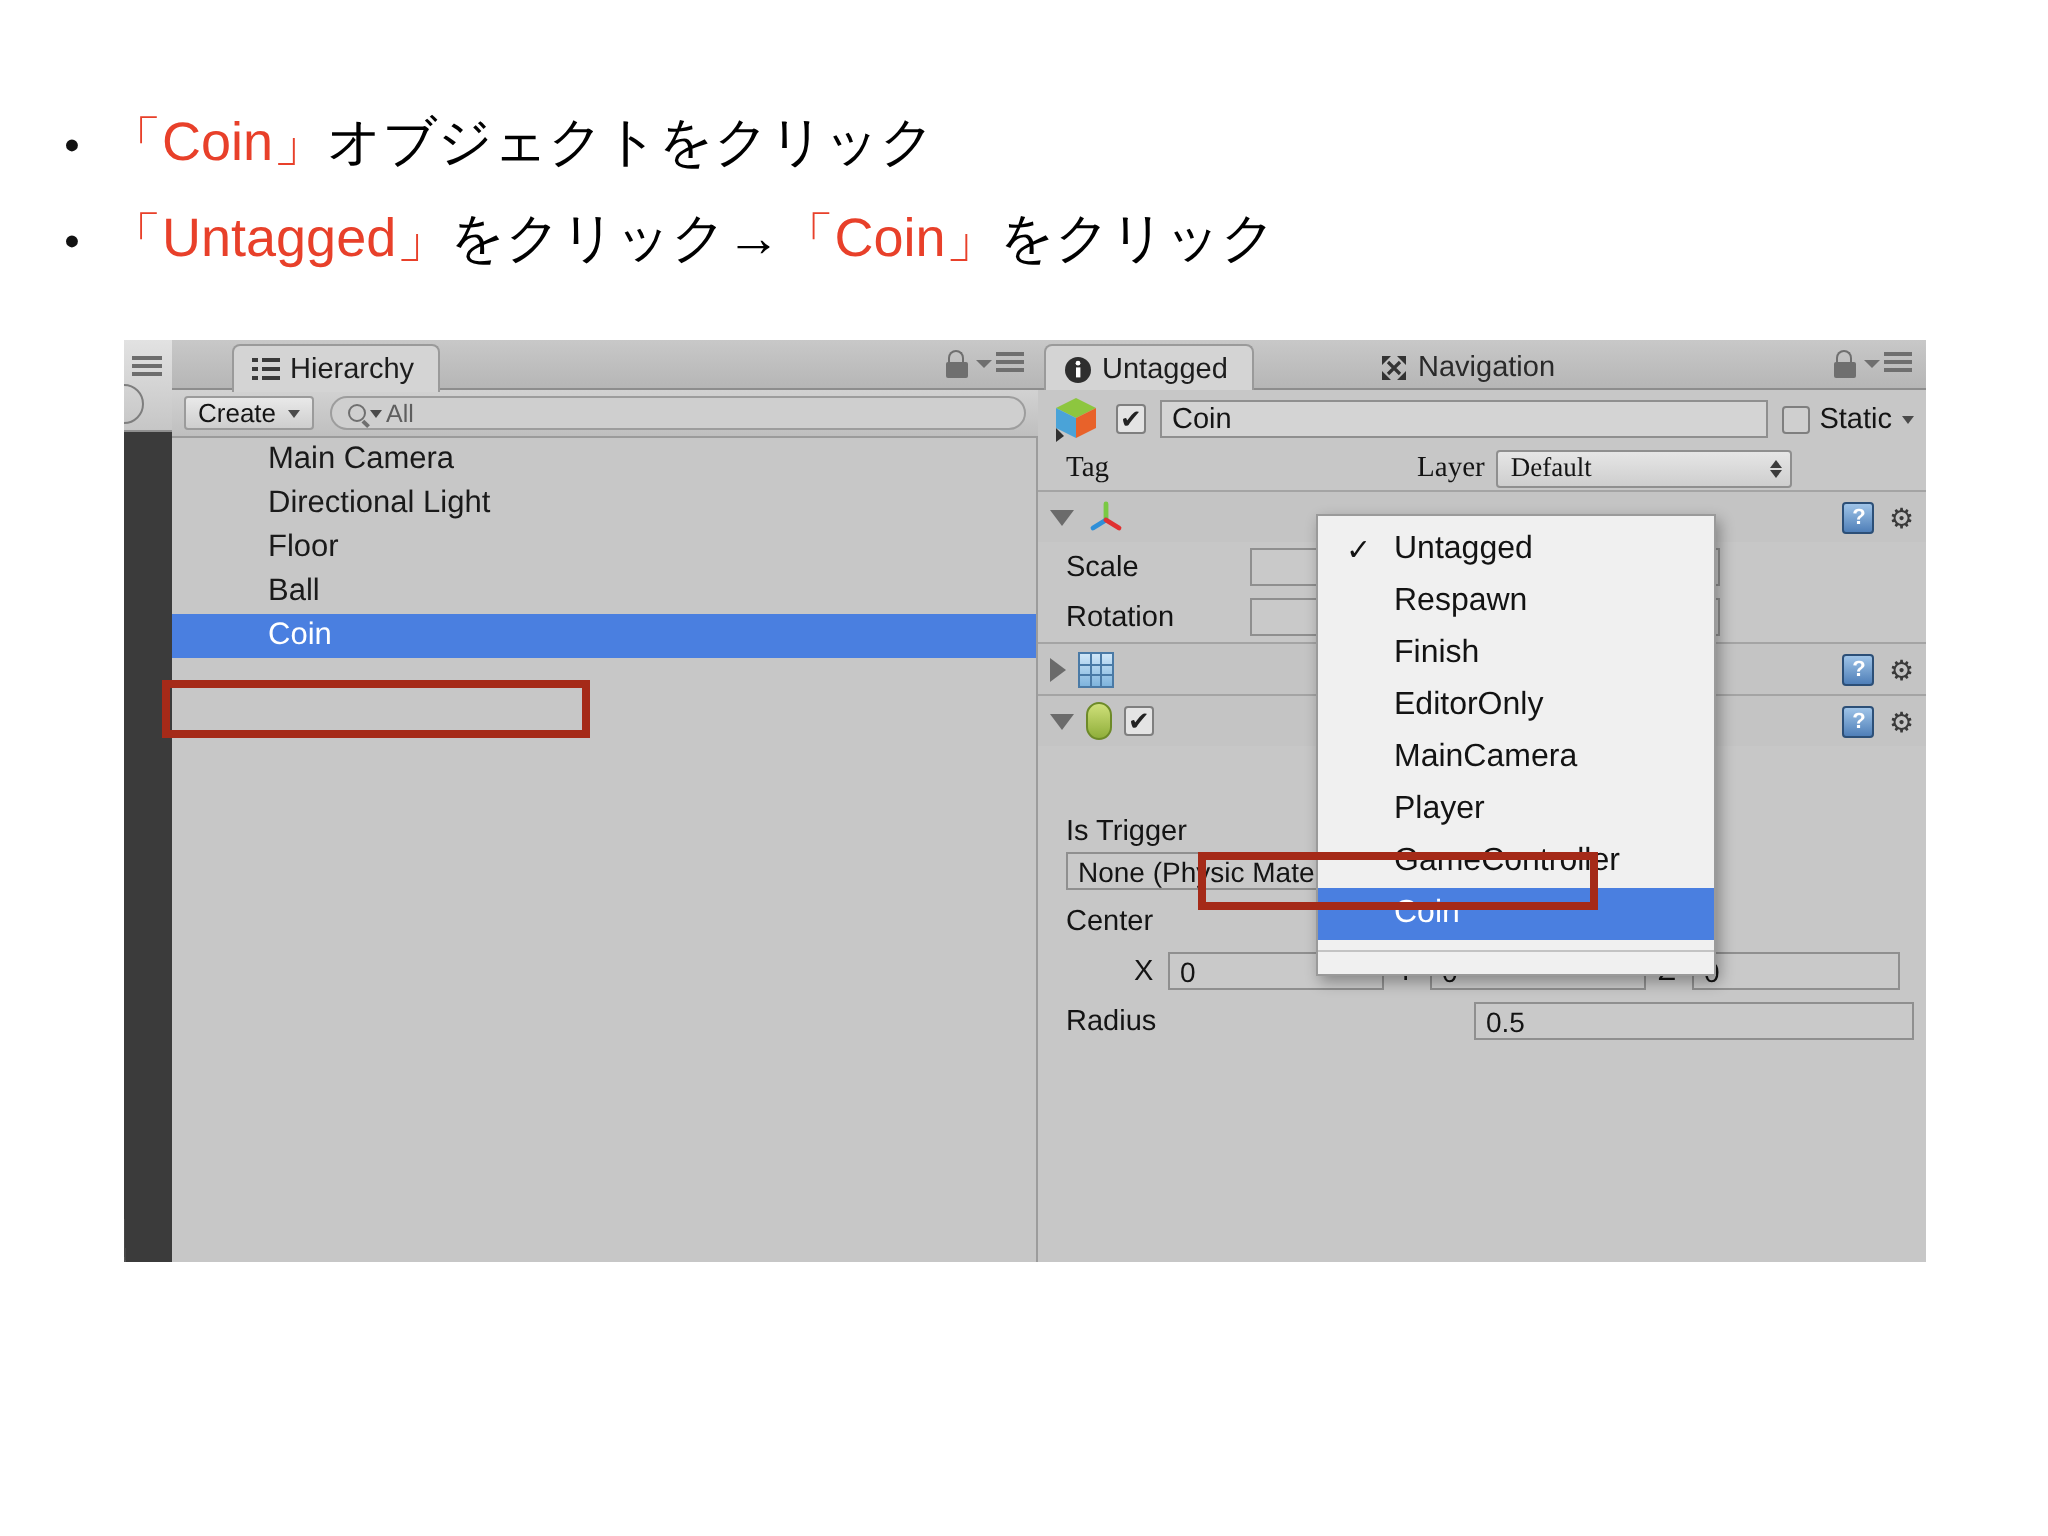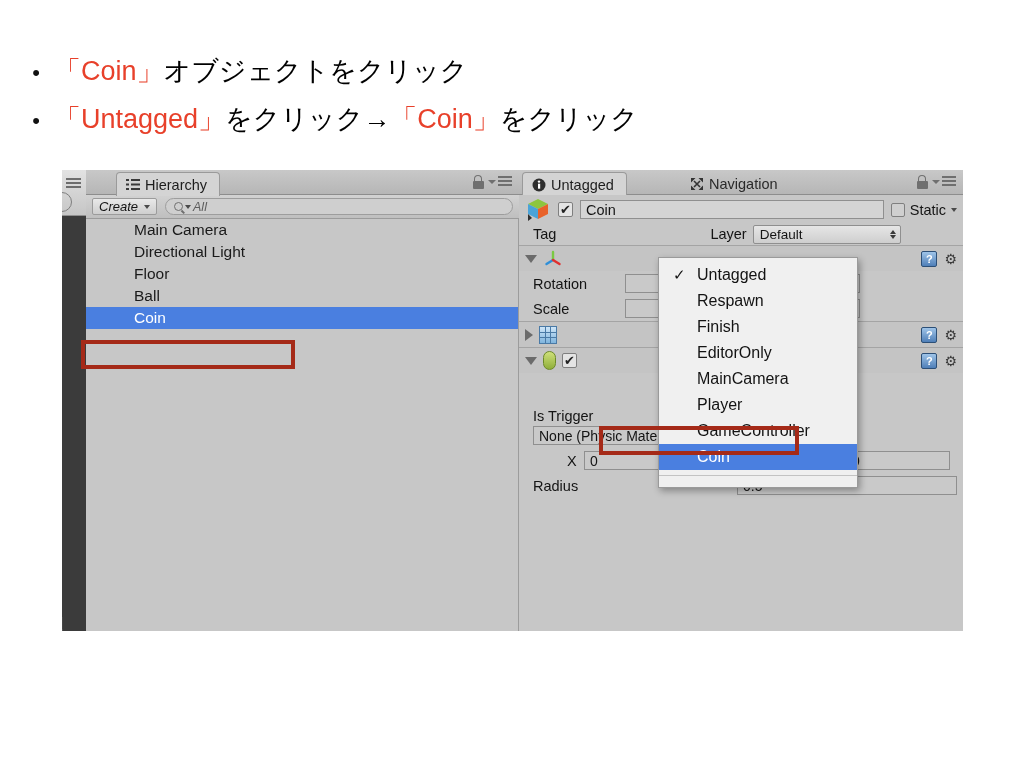--- a/index.html
+++ b/index.html
@@ -81,21 +81,21 @@
   .lock-ic .body { position: absolute; left: 0.5px; top: 6px; width: 11px; height: 8px; background: #6f6f6f; border-radius: 1px; }
   .menu-ic { display: flex; align-items: center; gap: 2px; }
   .tri-d { width: 0; height: 0; border-left: 4px solid transparent; border-right: 4px solid transparent; border-top: 4px solid #6f6f6f; }
   .hamb { width: 14px; }
   .hamb i { display: block; height: 2px; background: #6f6f6f; margin-bottom: 2px; }
 
   
   .h-toolbar {
     height: 24px; background: linear-gradient(#d2d2d2, #bfbfbf);
     border-bottom: 1px solid #9b9b9b;
-    display: flex; align-items: center; padding: 0 6px; gap: 8px; font-style: italic;
+    display: flex; align-items: center; padding: 0 6px; gap: 8px;
   }
   .create-btn {
     display: flex; align-items: center; gap: 6px;
     height: 17px; padding: 0 6px;
     background: linear-gradient(#e9e9e9, #cecece);
     border: 1px solid #9b9b9b; border-radius: 2px;
     font-size: 13px; color: #141414;
   }
   .tri-s { width: 0; height: 0; border-left: 3.5px solid transparent; border-right: 3.5px solid transparent; border-top: 4.5px solid #4a4a4a; }
   .search-box {
@@ -120,21 +120,21 @@
     font-size: 13px; color: #222; line-height: 1;
   }
   .name-field {
     flex: 1; height: 19px; background: #d4d4d4; border: 1px solid #8f8f8f;
     display: flex; align-items: center; padding: 0 5px; font-size: 14.5px; color: #141414;
   }
   .static-wrap { display: flex; align-items: center; gap: 5px; flex: none; justify-content: flex-end; }
   .chk { width: 14px; height: 14px; background: #cfcfcf; border: 1.5px solid #7f7f7f; border-radius: 2px; flex: none; }
   .lbl { font-size: 14.5px; color: #141414; }
 
-  .tag-row { display: flex; align-items: center; height: 24px; padding: 2px 6px 0 14px; gap: 6px; font-size: 14.5px; color: #141414; }
+  .tag-row { display: flex; align-items: center; height: 24px; padding: 2px 6px 0 14px; gap: 6px; font-size: 14.5px; color: #141414; font-family: Liberation Serif, serif; }
   .dropdn {
     height: 19px; background: linear-gradient(#e6e6e6,#cecece); border: 1px solid #8f8f8f; border-radius: 2px;
     display: flex; align-items: center; justify-content: space-between; padding: 0 4px 0 6px;
     font-size: 13.5px; color: #141414; gap: 8px;
   }
   .updown { display: flex; flex-direction: column; gap: 1px; line-height: 0; }
   .tri-u { width:0;height:0;border-left:3.5px solid transparent;border-right:3.5px solid transparent;border-bottom:4px solid #3b3b3b; }
   .tri-dn { width:0;height:0;border-left:3.5px solid transparent;border-right:3.5px solid transparent;border-top:4px solid #3b3b3b; }
 
   .comp-hdr { display: flex; align-items: center; height: 26px; padding: 0 6px 0 6px; gap: 6px;
@@ -359,33 +359,33 @@
             <path d="M10 11 L16.5 15" stroke="#e03030" stroke-width="2.4" stroke-linecap="round"></path>
           </svg>
           <div class="comp-right">
             <div class="help-ic">
               <span>?</span>
             </div>
             <span class="gear-ic">⚙</span>
           </div>
         </div>
         <div class="prop-row">
+          <span class="prop-label">Scale</span>
+          <div class="num-field" style="width:108px;"></div>
+          <span class="axis-lbl">Z</span>
+          <div class="num-field" style="width:104px;">
+            <span>1</span>
+          </div>
+        </div>
+        <div class="prop-row">
           <span class="prop-label">Rotation</span>
           <div class="num-field" style="width:108px;"></div>
           <span class="axis-lbl">Z</span>
           <div class="num-field" style="width:104px;">
             <span>0</span>
-          </div>
-        </div>
-        <div class="prop-row">
-          <span class="prop-label">Scale</span>
-          <div class="num-field" style="width:108px;"></div>
-          <span class="axis-lbl">Z</span>
-          <div class="num-field" style="width:104px;">
-            <span>1</span>
           </div>
         </div>
 
         <div class="comp-hdr">
           <span class="foldout fold-closed"></span>
           <span class="mesh-ic"></span>
           <div class="comp-right">
             <div class="help-ic">
               <span>?</span>
             </div>
@@ -412,20 +412,23 @@
         <div class="prop-row">
           <span class="prop-label" style="width:198px;margin-top:10px;">Is Trigger</span>
           <span class="chk"></span>
         </div>
         <div class="prop-row">
           <div class="num-field" style="width:188px;">
             <span>None (Physic Material)</span>
           </div>
           <span style="font-size:15px;color:#2d2d2d;">◎</span>
         </div>
+        <div class="prop-row">
+          <span class="prop-label">Center</span>
+        </div>
         <div class="prop-row" style="padding-left:48px;">
           <span class="axis-lbl">X</span>
           <div class="num-field" style="width:108px;">
             <span>0</span>
           </div>
           <span class="axis-lbl">Y</span>
           <div class="num-field" style="width:108px;">
             <span>0</span>
           </div>
           <span class="axis-lbl">Z</span>

